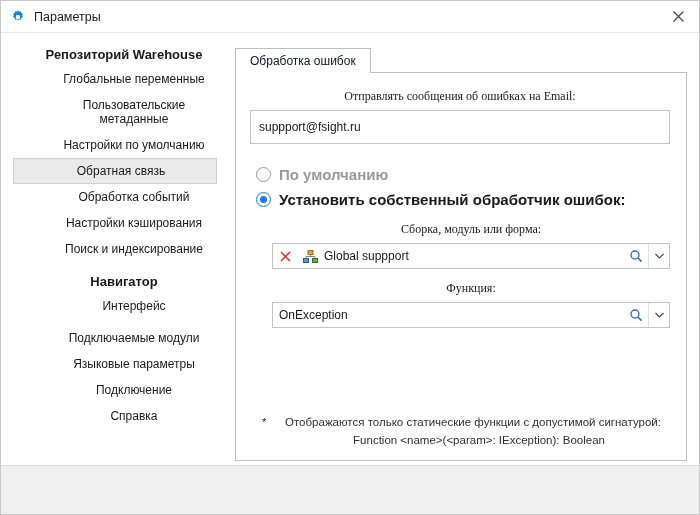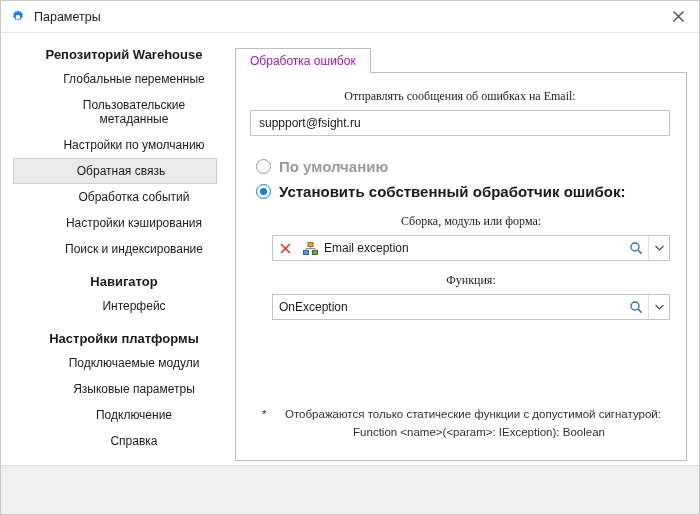--- a/index.html
+++ b/index.html
@@ -112,42 +112,42 @@
     height: 27px;
     position: relative;
     z-index: 2;
   }
   .tab {
     border: 1px solid #bfbfbf;
     border-bottom: none;
     background: #ffffff;
     padding: 5px 14px 5px 14px;
     font-size: 12px;
-    color: #a21caf;
+    color: #0f172a;
     position: relative;
     top: 1px;
   }
   .tab-page {
     flex: 1 1 auto;
     border: 1px solid #bfbfbf;
     background: #ffffff;
     padding: 16px 16px 10px 14px;
     box-sizing: border-box;
     position: relative;
     z-index: 1;
     margin-bottom: 4px;
   }
   .field-label {
     font-size: 12px;
     color: #1a1a1a;
     margin-bottom: 6px;
     font-family: Liberation Serif, serif;
   }
   .textbox {
-    height: 26px;
+    height: 34px;
     border: 1px solid #c4c4c4;
     background: #ffffff;
     display: flex;
     align-items: center;
     padding: 0 8px;
     box-sizing: border-box;
     font-size: 12px;
     color: #1a1a1a;
   }
   .spacer-18 { height: 18px; }
@@ -282,21 +282,20 @@
       <div class="nav-item selected">Обратная связь</div>
       <div class="nav-item">Обработка событий</div>
       <div class="nav-item">Настройки кэширования</div>
       <div class="nav-item">Поиск и индексирование</div>
 
       <div class="nav-spacer"></div>
       <div class="group-title">Навигатор</div>
       <div class="nav-item">Интерфейс</div>
 
       <div class="nav-spacer"></div>
-      <div class="group-title">Настройки платформы</div>
       <div class="nav-item">Подключаемые модули</div>
       <div class="nav-item">Языковые параметры</div>
       <div class="nav-item">Подключение</div>
       <div class="nav-item">Справка</div>
     </div>
 
     <div class="right-panel">
 
       <div class="tabstrip">
         <div class="tab">Обработка ошибок</div>
@@ -331,21 +330,21 @@
             </span>
             <span class="combo-content">
               <span class="mod-icon">
                 <svg width="15" height="13" viewBox="0 0 15 13">
                   <rect x="5" y="0.5" width="5" height="4" fill="#e8a33d" stroke="#9c6a16"></rect>
                   <rect x="0.5" y="8.5" width="5" height="4" fill="#5b9bd5" stroke="#2f628f"></rect>
                   <rect x="9.5" y="8.5" width="5" height="4" fill="#70ad47" stroke="#41682c"></rect>
                   <path d="M7.5 4.5 L7.5 6.5 M3 8.5 L3 6.5 L12 6.5 L12 8.5" stroke="#888" fill="none"></path>
                 </svg>
               </span>
-              <span class="combo-text">Email exception</span>
+              <span class="combo-text">Global suppport</span>
             </span>
             <span class="combo-btn">
               <svg width="14" height="14" viewBox="0 0 14 14">
                 <circle cx="6" cy="6" r="4" fill="none" stroke="#2b6ca3" stroke-width="1.3"></circle>
                 <path d="M9.2 9.2 L12.6 12.6" stroke="#2b6ca3" stroke-width="1.5"></path>
               </svg>
             </span>
             <span class="combo-btn arrow">
               <svg width="9" height="6" viewBox="0 0 9 6">
                 <path d="M0.5 1 L4.5 5 L8.5 1" fill="none" stroke="#4a4a4a" stroke-width="1.2"></path>

